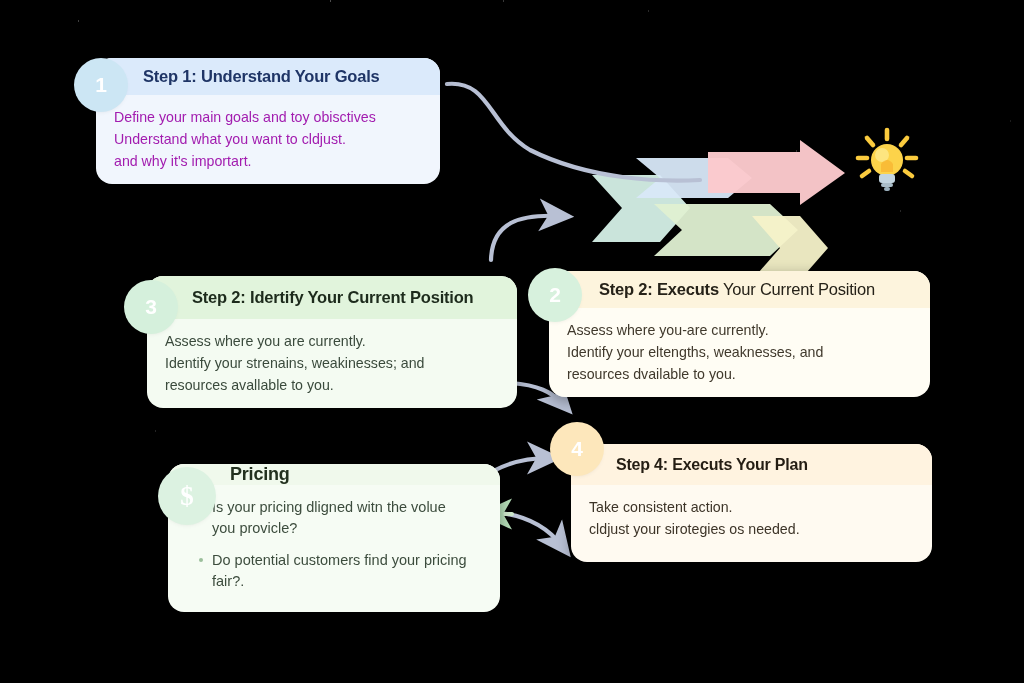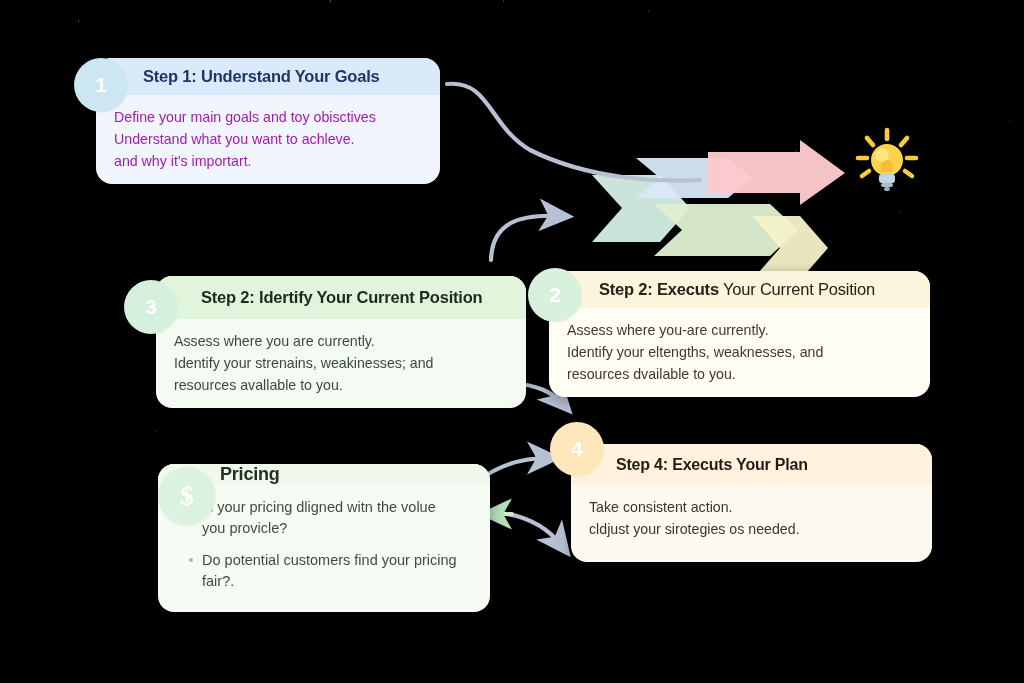--- a/index.html
+++ b/index.html
@@ -103,21 +103,21 @@
     background: #dbeafb;
     padding-left: 47px;
   }
   #card1 .card-title { color: #1f3566; }
   #card1 .card-line { color: #a21caf; }
   #badge1 { left: 79px; top: 63px; background: #84c3e3; }
   #badge1::before { background: #cce6f4; }
 
   
   #card3 {
-    left: 156px; top: 276px; width: 370px; height: 132px;
+    left: 147px; top: 276px; width: 370px; height: 132px;
   }
   #card3 .card-inner { background: #f4fbf2; }
   #card3 .card-head {
     height: 44px;
     background: #e1f4dc;
     padding-left: 45px;
   }
   #card3 .card-title { color: #1d2b1c; }
   #card3 .card-line { color: #3a4a3c; }
   #badge3 { left: 129px; top: 285px; background: #7fcf97; }
@@ -148,21 +148,21 @@
     background: #fff3e0;
     padding-left: 45px;
   }
   #card4 .card-title { color: #241d13; font-size: 16px; }
   #card4 .card-line { color: #3d3428; }
   #badge4 { left: 555px; top: 427px; background: #fbc05a; }
   #badge4::before { background: #fde7bb; }
 
   
   #cardp {
-    left: 158px; top: 464px; width: 332px; height: 148px;
+    left: 168px; top: 464px; width: 332px; height: 148px;
   }
   #cardp .card-inner { background: #f6fcf4; }
   #cardp .card-head {
     height: 44px;
     background: #f0f9ec;
     padding-left: 62px;
   }
   #cardp .card-title { color: #23311f; font-size: 18px; }
   #cardp .bullets {
     margin: 0;
@@ -276,21 +276,21 @@
     <rect x="33" y="61" width="6" height="4" rx="2" fill="#9aafbc"></rect>
   </svg>
 
   <div class="card" id="card1">
     <div class="card-inner">
       <div class="card-head">
         <span class="card-title">Step 1: Understand Your Goals</span>
       </div>
       <div class="card-body">
         <div class="card-line">Define your main goals and toy obisctives</div>
-        <div class="card-line">Understand what you want to achleve.</div>
+        <div class="card-line">Understand what you want to cldjust.</div>
         <div class="card-line">and why it's importart.</div>
       </div>
     </div>
   </div>
   <div class="badge" id="badge1">1</div>
 
   <div class="card" id="card3">
     <div class="card-inner">
       <div class="card-head">
         <span class="card-title">Step 2: Idertify Your Current Position</span>

